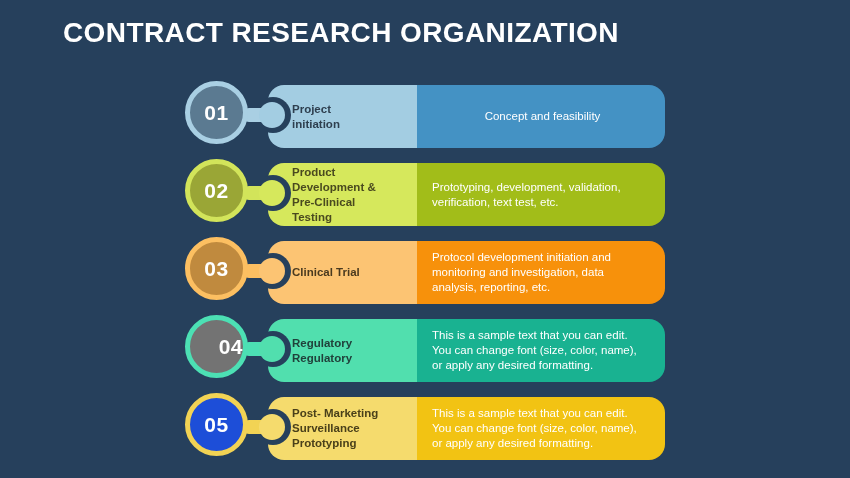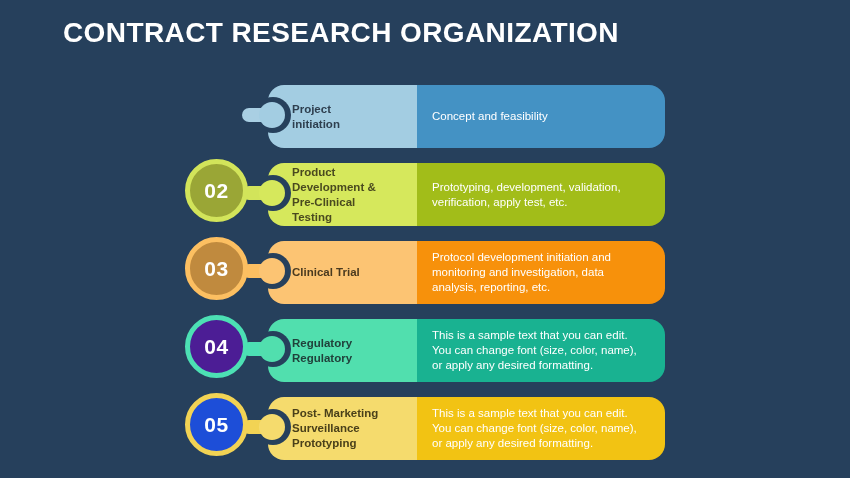--- a/index.html
+++ b/index.html
@@ -145,38 +145,41 @@
 
   <div id="page-title" style="color: rgb(255, 255, 255); margin-left: 25px;">CONTRACT RESEARCH ORGANIZATION</div>
 
   <div class="rows" id="rows-container">
       <div class="row">
         <div class="bar">
           <div class="bar-label" style="background: rgb(163, 205, 226); color: rgb(46, 63, 79);">
             <span>Project</span>
             <span>initiation</span>
           </div>
-          <div class="bar-desc" style="background: rgb(68, 146, 196); color: rgb(255, 255, 255);">
+          <div class="bar-desc" style="background: rgb(68, 146, 196); color: rgb(255, 255, 255); align-items: center;">
             <span>Concept and feasibility</span>
           </div>
         </div>
         <div class="notch"></div>
         <div class="nub" style="background: rgb(169, 207, 227);"></div>
         <div class="nub-dot" style="background: rgb(163, 205, 226);"></div>
+        <div class="circle" style="background: rgb(91, 122, 145); border-color: rgb(169, 207, 227);">
+          <div class="circle-num">01</div>
+        </div>
       </div>
       <div class="row">
         <div class="bar">
           <div class="bar-label" style="background: rgb(214, 232, 92); color: rgb(74, 74, 31);">
             <span>Product</span>
             <span>Development &amp;</span>
             <span>Pre-Clinical Testing</span>
           </div>
           <div class="bar-desc" style="background: rgb(162, 189, 25); color: rgb(255, 255, 255);">
             <span>Prototyping, development, validation,</span>
-            <span>verification, apply test, etc.</span>
+            <span>verification, text test, etc.</span>
           </div>
         </div>
         <div class="notch"></div>
         <div class="nub" style="background: rgb(210, 228, 90);"></div>
         <div class="nub-dot" style="background: rgb(214, 232, 92);"></div>
         <div class="circle" style="background: rgb(154, 166, 54); border-color: rgb(210, 228, 90);">
           <div class="circle-num">02</div>
         </div>
       </div>
       <div class="row">
@@ -205,21 +208,21 @@
           </div>
           <div class="bar-desc" style="background: rgb(25, 178, 145); color: rgb(255, 255, 255);">
             <span>This is a sample text that you can edit.</span>
             <span>You can change font (size, color, name),</span>
             <span>or apply any desired formatting.</span>
           </div>
         </div>
         <div class="notch"></div>
         <div class="nub" style="background: rgb(76, 224, 180);"></div>
         <div class="nub-dot" style="background: rgb(81, 223, 174);"></div>
-        <div class="circle" style="background: #4c1d95; border-color: rgb(76, 224, 180);">
+        <div class="circle" style="background: #737373; border-color: rgb(76, 224, 180); justify-content: flex-end;">
           <div class="circle-num">04</div>
         </div>
       </div>
       <div class="row">
         <div class="bar">
           <div class="bar-label" style="background: rgb(245, 219, 109); color: rgb(74, 64, 26);">
             <span>Post- Marketing</span>
             <span>Surveillance</span>
             <span>Prototyping</span>
           </div>

